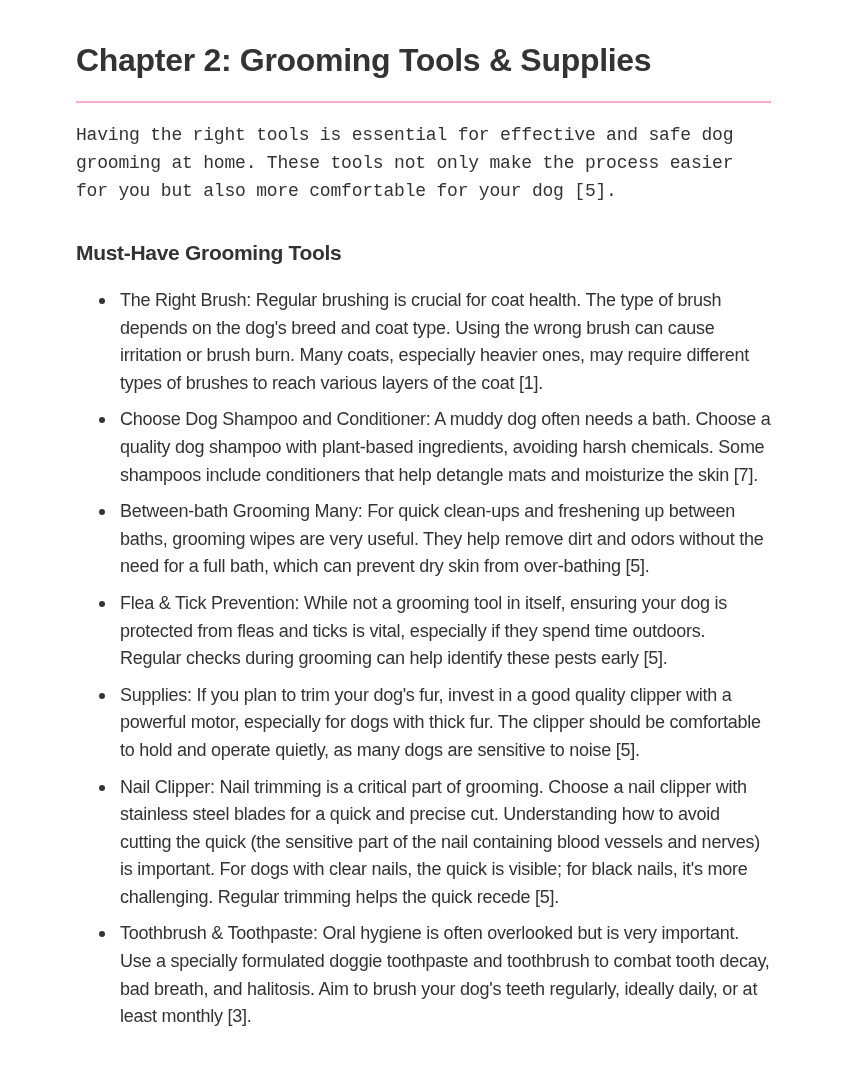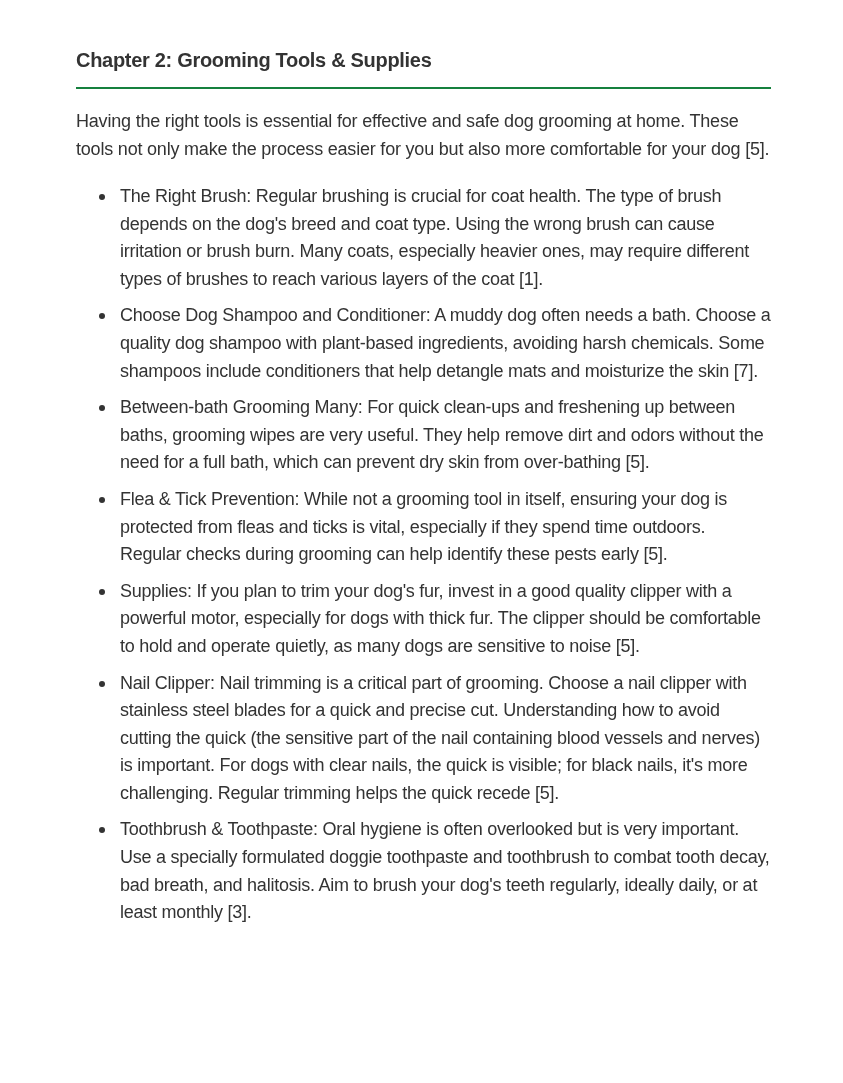--- a/index.html
+++ b/index.html
@@ -3,30 +3,31 @@
   <meta charset="utf-8">
   <style>
     html, body { margin: 0; padding: 0; background: #ffffff; }
     body {
       width: 843px; height: 1083px; overflow: hidden;
       font-family: "Liberation Sans", sans-serif;
       color: #333333;
     }
     .page { position: absolute; left: 76px; top: 0; width: 695px; }
     h2 {
-      font-size: 20px; font-weight: bold; color: #333333;
-      margin: 43px 0 0 0; padding-bottom: 10px;
-      border-bottom: 2px solid #15803d;
+      font-size: 32px; font-weight: bold; color: #333333;
+      margin: 43px 0 0 0; padding-bottom: 24px;
+      border-bottom: 2px solid #f9a8d4;
       line-height: 34px;
       letter-spacing: -0.3px;
     }
     p.intro {
       font-size: 18px; line-height: 28px;
       margin: 18px 0 0 0;
       letter-spacing: -0.2px;
+      font-family: Liberation Mono, monospace;
     }
     h3 {
       font-size: 21px; font-weight: bold;
       margin: 34px 0 0 0; line-height: 28px;
       letter-spacing: -0.3px;
     }
     ul { margin: 20px 0 0 0; padding-left: 44px; list-style: none; }
     li {
       position: relative;
       font-size: 18px; line-height: 27.6px;
@@ -38,20 +39,21 @@
       width: 6px; height: 6px; border-radius: 50%; background: #333333;
     }
     li strong { font-weight: normal; }
   </style>
 </head>
 <body>
 
 <div class="page">
   <h2>Chapter 2: Grooming Tools &amp; Supplies</h2>
   <p class="intro">Having the right tools is essential for effective and safe dog grooming at home. These tools not only make the process easier for you but also more comfortable for your dog [5].</p>
+  <h3>Must-Have Grooming Tools</h3>
   <ul>
     <li><span class="bullet"></span><strong>The Right Brush</strong><span>: Regular brushing is crucial for coat health. The type of brush depends on the dog's breed and coat type. Using the wrong brush can cause irritation or brush burn. Many coats, especially heavier ones, may require different types of brushes to reach various layers of the coat [1].</span></li>
     <li><span class="bullet"></span><strong>Choose Dog Shampoo and Conditioner</strong><span>: A muddy dog often needs a bath. Choose a quality dog shampoo with plant-based ingredients, avoiding harsh chemicals. Some shampoos include conditioners that help detangle mats and moisturize the skin [7].</span></li>
     <li><span class="bullet"></span><strong>Between-bath Grooming Many</strong><span>: For quick clean-ups and freshening up between baths, grooming wipes are very useful. They help remove dirt and odors without the need for a full bath, which can prevent dry skin from over-bathing [5].</span></li>
     <li><span class="bullet"></span><strong>Flea &amp; Tick Prevention</strong><span>: While not a grooming tool in itself, ensuring your dog is protected from fleas and ticks is vital, especially if they spend time outdoors. Regular checks during grooming can help identify these pests early [5].</span></li>
     <li><span class="bullet"></span><strong>Supplies</strong><span>: If you plan to trim your dog's fur, invest in a good quality clipper with a powerful motor, especially for dogs with thick fur. The clipper should be comfortable to hold and operate quietly, as many dogs are sensitive to noise [5].</span></li>
     <li><span class="bullet"></span><strong>Nail Clipper</strong><span>: Nail trimming is a critical part of grooming. Choose a nail clipper with stainless steel blades for a quick and precise cut. Understanding how to avoid cutting the quick (the sensitive part of the nail containing blood vessels and nerves) is important. For dogs with clear nails, the quick is visible; for black nails, it's more challenging. Regular trimming helps the quick recede [5].</span></li>
     <li><span class="bullet"></span><strong>Toothbrush &amp; Toothpaste</strong><span>: Oral hygiene is often overlooked but is very important. Use a specially formulated doggie toothpaste and toothbrush to combat tooth decay, bad breath, and halitosis. Aim to brush your dog's teeth regularly, ideally daily, or at least monthly [3].</span></li>
   </ul>
 </div>

